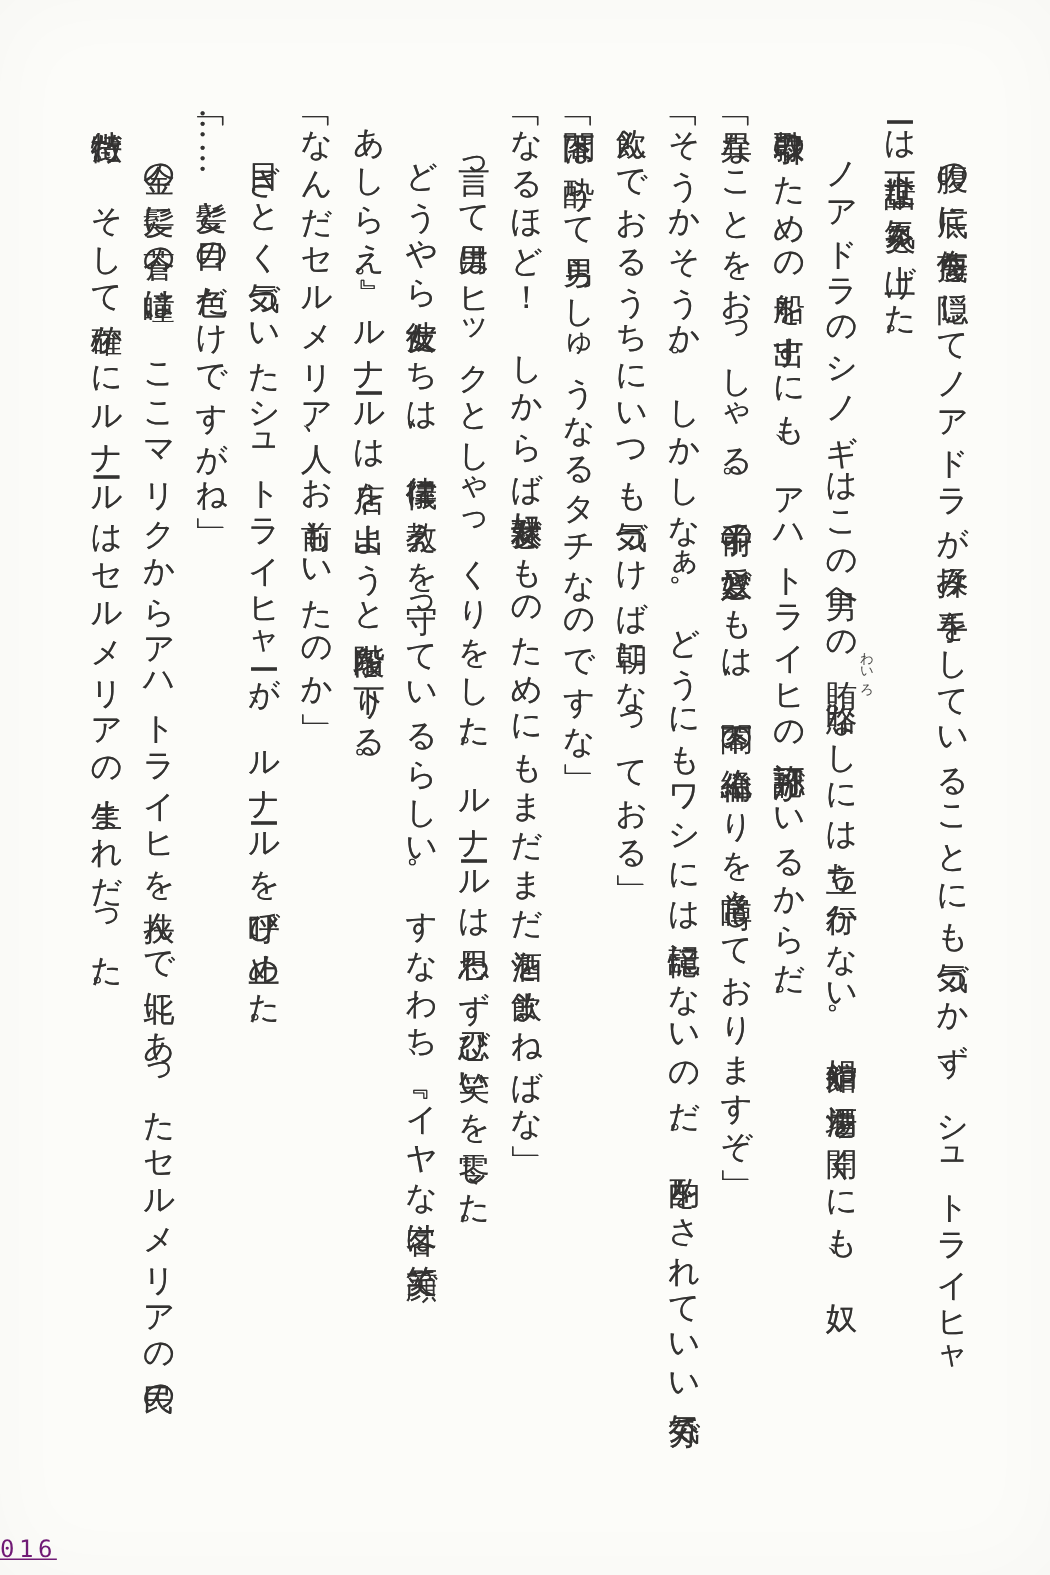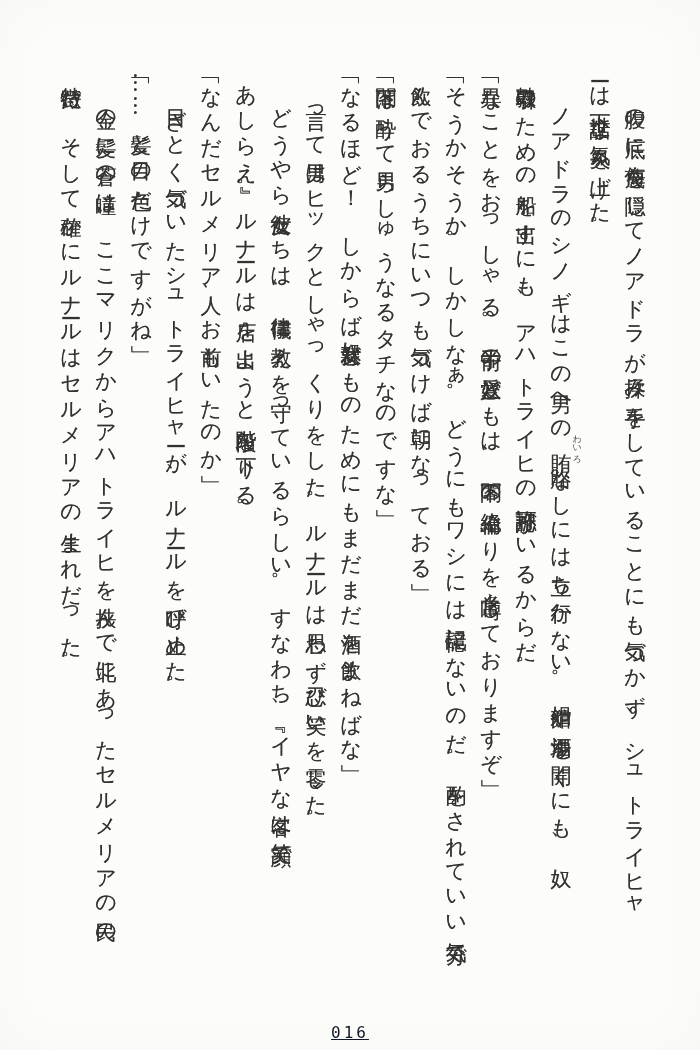--- a/index.html
+++ b/index.html
@@ -45,25 +45,25 @@
     font-size: 9px;
     letter-spacing: 0;
     color: #4a4947;
     text-shadow: none;
   }
   .page-number {
     position: absolute;
     left: 0;
     right: 0;
     bottom: 8px;
-    text-align: center;
+    text-align: left;
     font-family: "DejaVu Sans Mono", "Liberation Mono", monospace;
     font-size: 16px;
     letter-spacing: 3px;
-    color: #0f172a;
+    color: #701a75;
     text-decoration: underline;
   }
 </style>
 </head>
 <body>
 
 <div class="page">
 
   <div class="text-block">
     <div class="tline">　腹の底に侮蔑を隠してノアドラが揉み手をしていることにも気づかず、シュトライヒャ</div>

